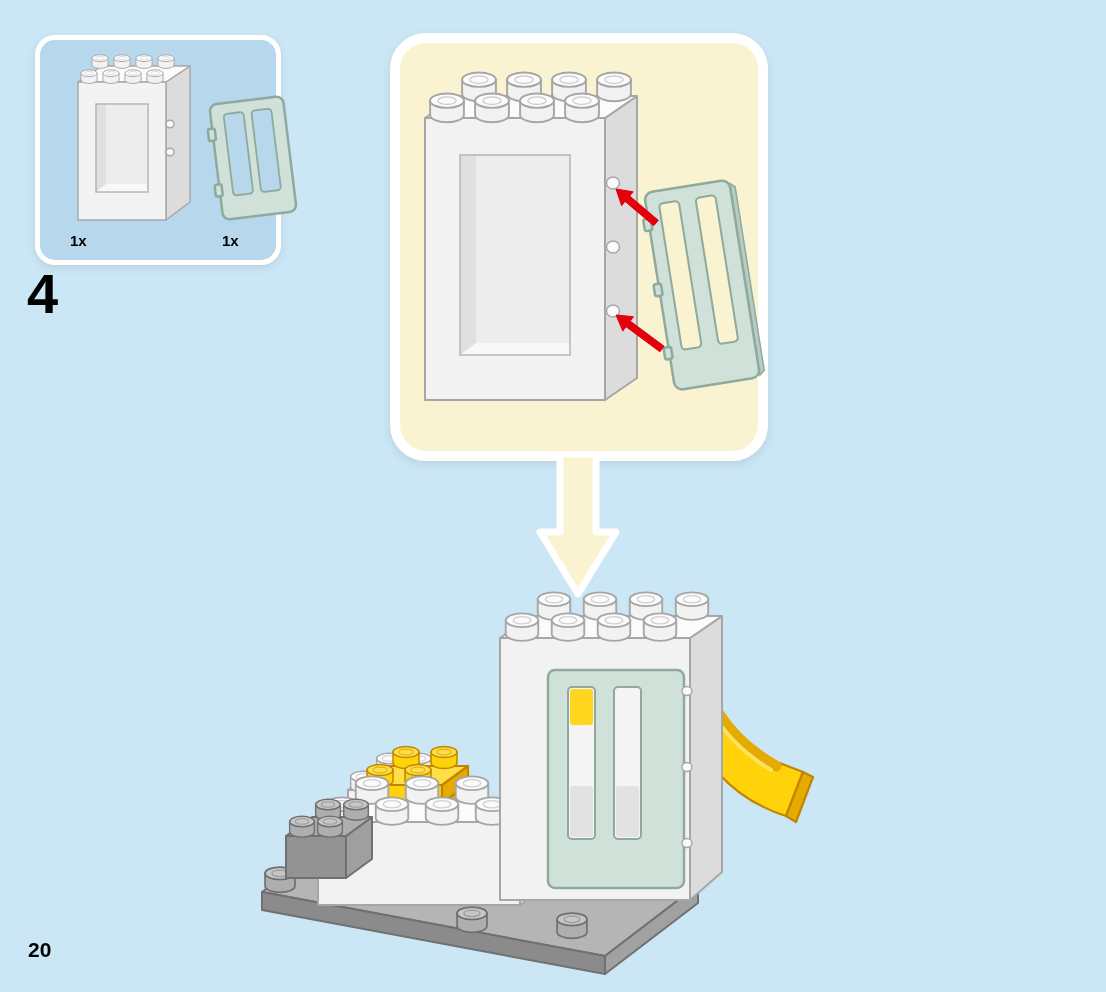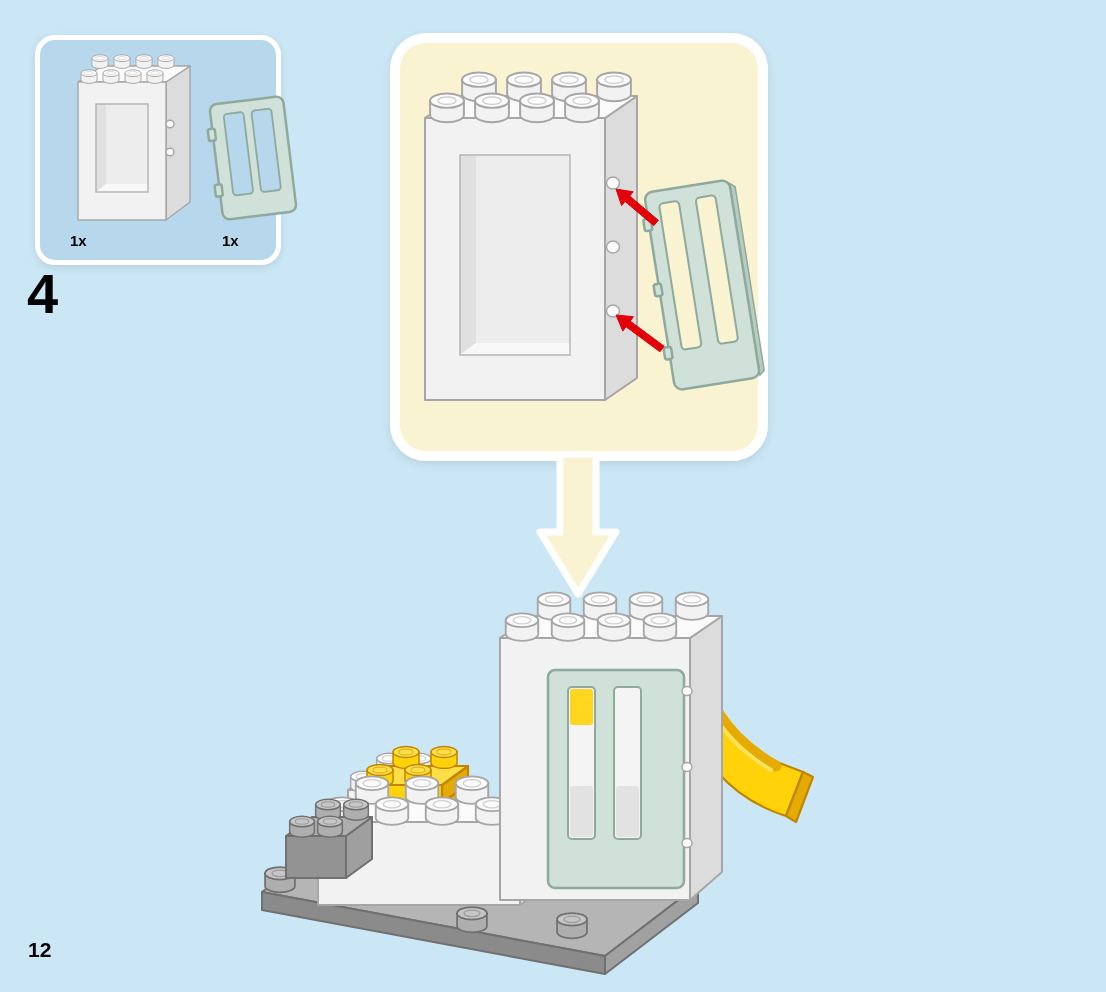--- a/index.html
+++ b/index.html
@@ -274,15 +274,15 @@
       <rect class="slot-g" x="320" y="226" width="23" height="51" rx="3"></rect>
       <rect class="slot-g" x="366" y="226" width="23" height="51" rx="3"></rect>
       <g>
         <ellipse class="fwt thin" cx="437" cy="131" rx="5" ry="4.5"></ellipse>
         <ellipse class="fwt thin" cx="437" cy="207" rx="5" ry="4.5"></ellipse>
         <ellipse class="fwt thin" cx="437" cy="283" rx="5" ry="4.5"></ellipse>
       </g>
     </g>
   </svg>
 
-  <div class="page-number">12</div>
+  <div class="page-number">20</div>
 
 </div>
 
 </body></html>

